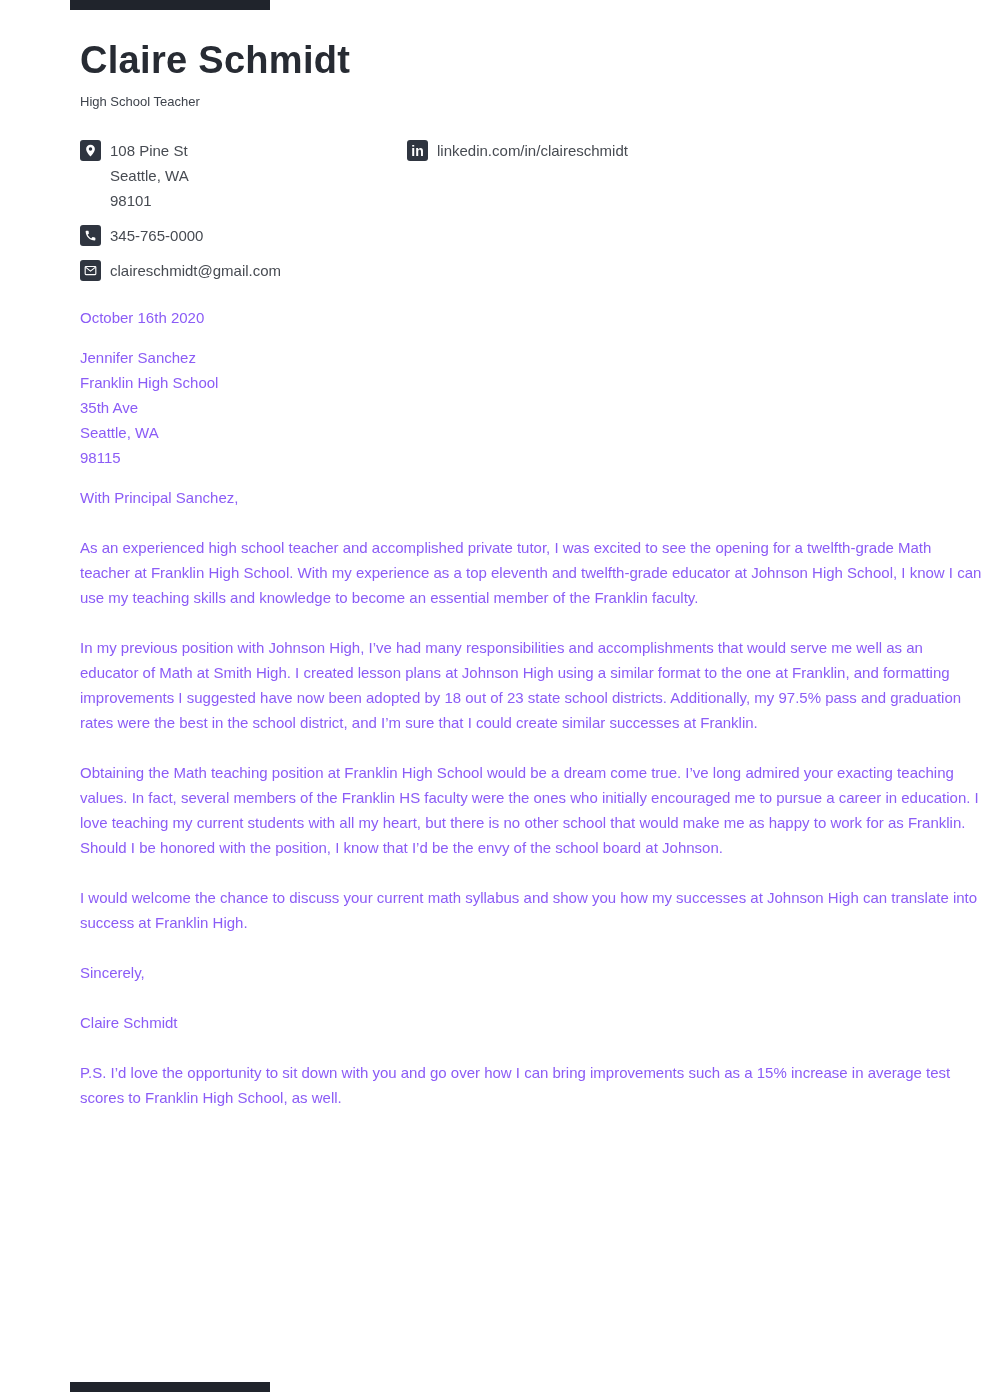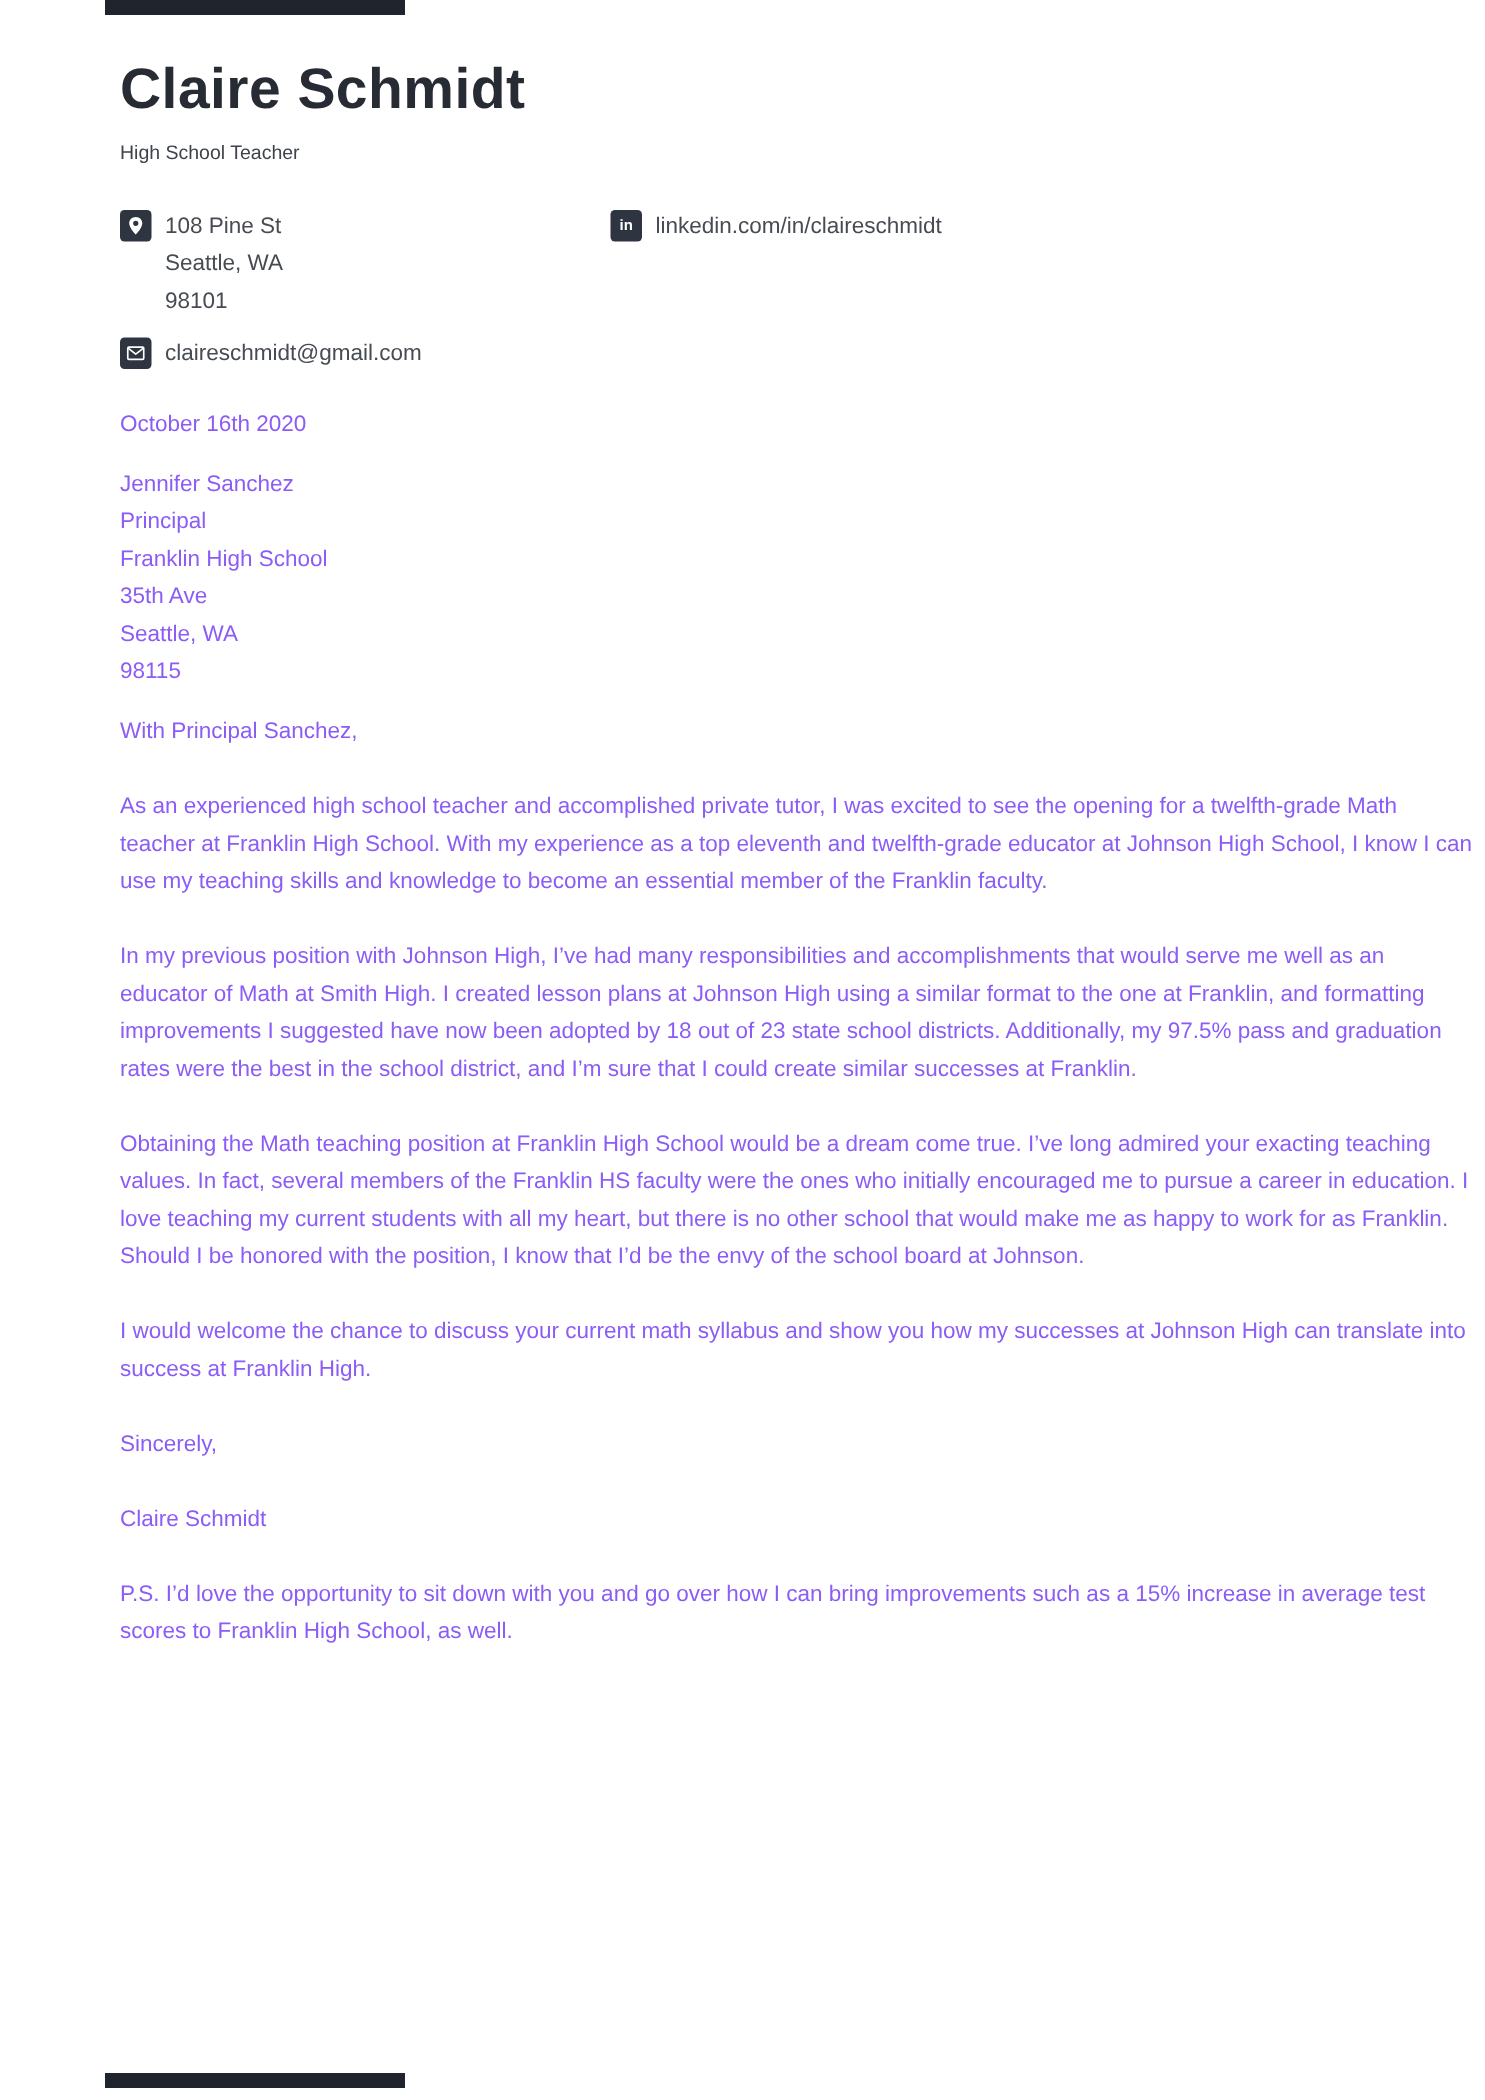--- a/index.html
+++ b/index.html
@@ -53,21 +53,21 @@
     width: 21px; height: 21px;
     border-radius: 3px;
     background: #2f3540;
     flex: none;
     display: flex; align-items: center; justify-content: center;
     margin-top: 2px;
   }
   .icon-box svg { display: block; }
   .in-glyph {
     color: #ffffff;
-    font-size: 10px;
+    font-size: 14px;
     font-weight: 700;
     line-height: 1;
     letter-spacing: 0;
   }
   .contact-text { margin-left: 9px; line-height: 25px; }
 
   .letter {
     margin-top: 22px;
     font-size: 15px;
     line-height: 25px;
@@ -98,20 +98,28 @@
               <path fill="#ffffff" fill-rule="evenodd" d="M12 2.6c-3.9 0-7 3-7 6.8C5 14.5 12 21.4 12 21.4s7-6.9 7-12C19 5.6 15.9 2.6 12 2.6zm0 9.6a2.8 2.8 0 1 1 0-5.6 2.8 2.8 0 0 1 0 5.6z"></path>
             </svg>
           </span>
           <div class="contact-text">
             <div>108 Pine St</div>
             <div>Seattle, WA</div>
             <div>98101</div>
           </div>
         </div>
 
+        <div class="contact-item">
+          <span class="icon-box">
+            <svg width="13" height="13" viewBox="0 0 24 24">
+              <path fill="#ffffff" d="M6.62 10.79c1.44 2.83 3.76 5.14 6.59 6.59l2.2-2.2c.27-.27.67-.36 1.02-.24 1.12.37 2.33.57 3.57.57.55 0 1 .45 1 1V20c0 .55-.45 1-1 1-9.39 0-17-7.61-17-17 0-.55.45-1 1-1h3.5c.55 0 1 .45 1 1 0 1.25.2 2.45.57 3.57.11.35.03.74-.25 1.02l-2.2 2.2z"></path>
+            </svg>
+          </span>
+          <div class="contact-text">345-765-0000</div>
+        </div>
 
         <div class="contact-item">
           <span class="icon-box">
             <svg width="15" height="15" viewBox="0 0 24 24">
               <rect x="3.5" y="5.5" width="17" height="13" rx="1.2" fill="none" stroke="#ffffff" stroke-width="1.8"></rect>
               <polyline points="4.5,7 12,13 19.5,7" fill="none" stroke="#ffffff" stroke-width="1.8" stroke-linecap="round" stroke-linejoin="round"></polyline>
             </svg>
           </span>
           <div class="contact-text">claireschmidt@gmail.com</div>
         </div>
@@ -126,21 +134,20 @@
           <div class="contact-text">linkedin.com/in/claireschmidt</div>
         </div>
       </div>
     </div>
 
     <div class="letter">
       <div class="date">October 16th 2020</div>
 
       <div class="recipient">
         <div>Jennifer Sanchez</div>
-        <div>Principal</div>
         <div>Franklin High School</div>
         <div>35th Ave</div>
         <div>Seattle, WA</div>
         <div>98115</div>
       </div>
 
       <div class="salutation">With Principal Sanchez,</div>
 
       <p class="para">As an experienced high school teacher and accomplished private tutor, I was excited to see the opening for a twelfth-grade Math teacher at Franklin High School. With my experience as a top eleventh and twelfth-grade educator at Johnson High School, I know I can use my teaching skills and knowledge to become an essential member of the Franklin faculty.</p>
       <p class="para">In my previous position with Johnson High, I’ve had many responsibilities and accomplishments that would serve me well as an educator of Math at Smith High. I created lesson plans at Johnson High using a similar format to the one at Franklin, and formatting improvements I suggested have now been adopted by 18 out of 23 state school districts. Additionally, my 97.5% pass and graduation rates were the best in the school district, and I’m sure that I could create similar successes at Franklin.</p>

